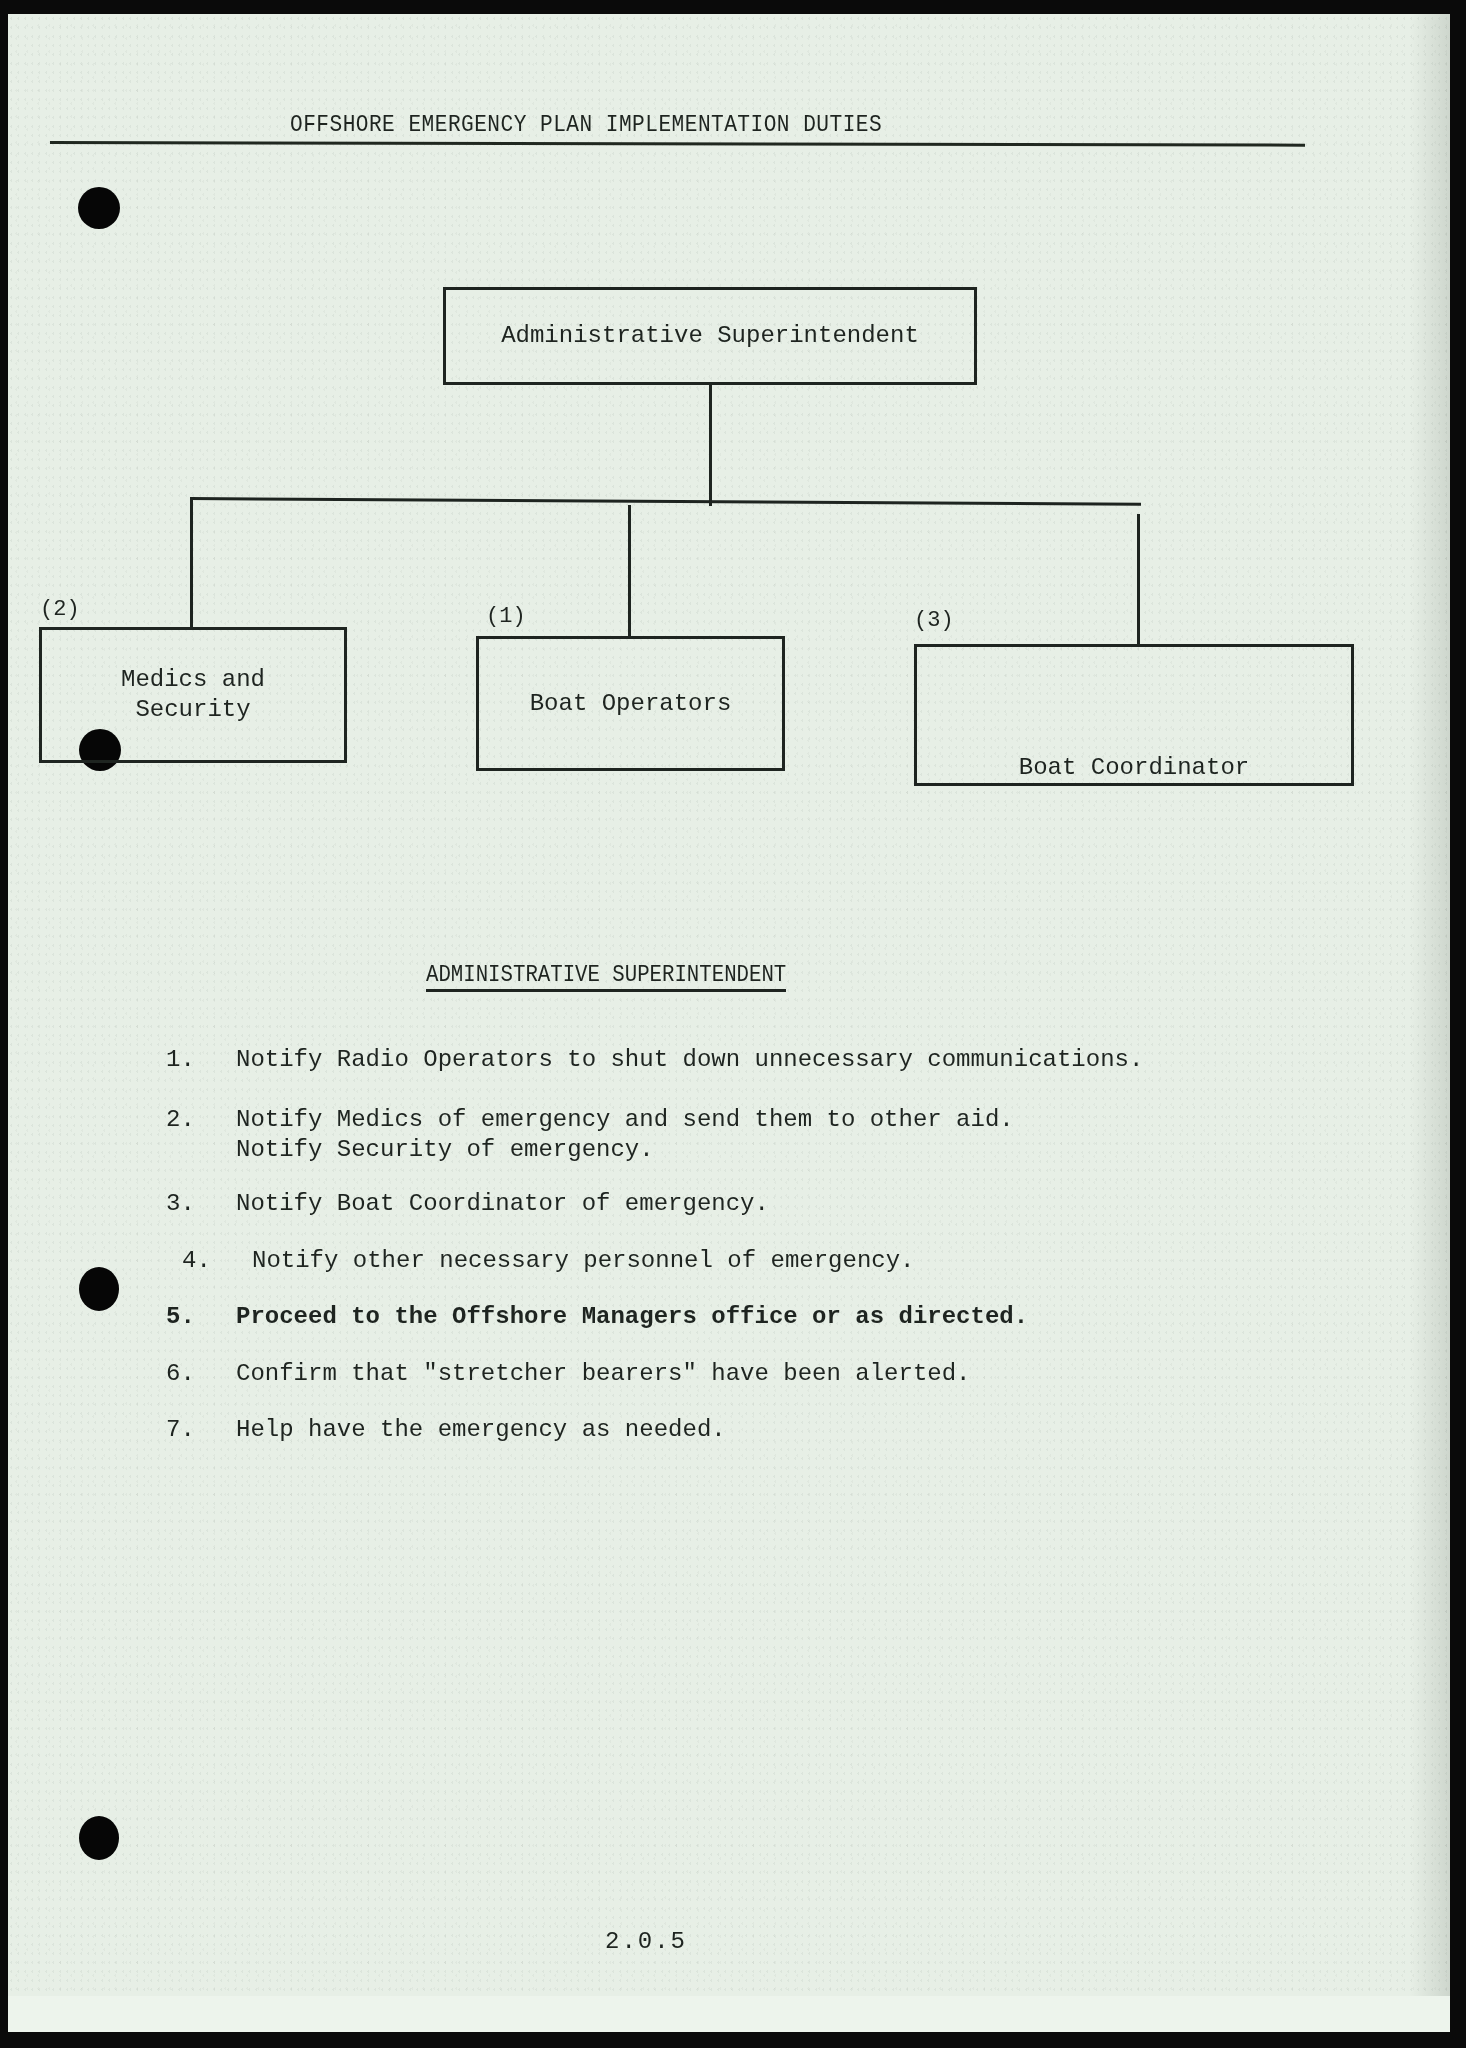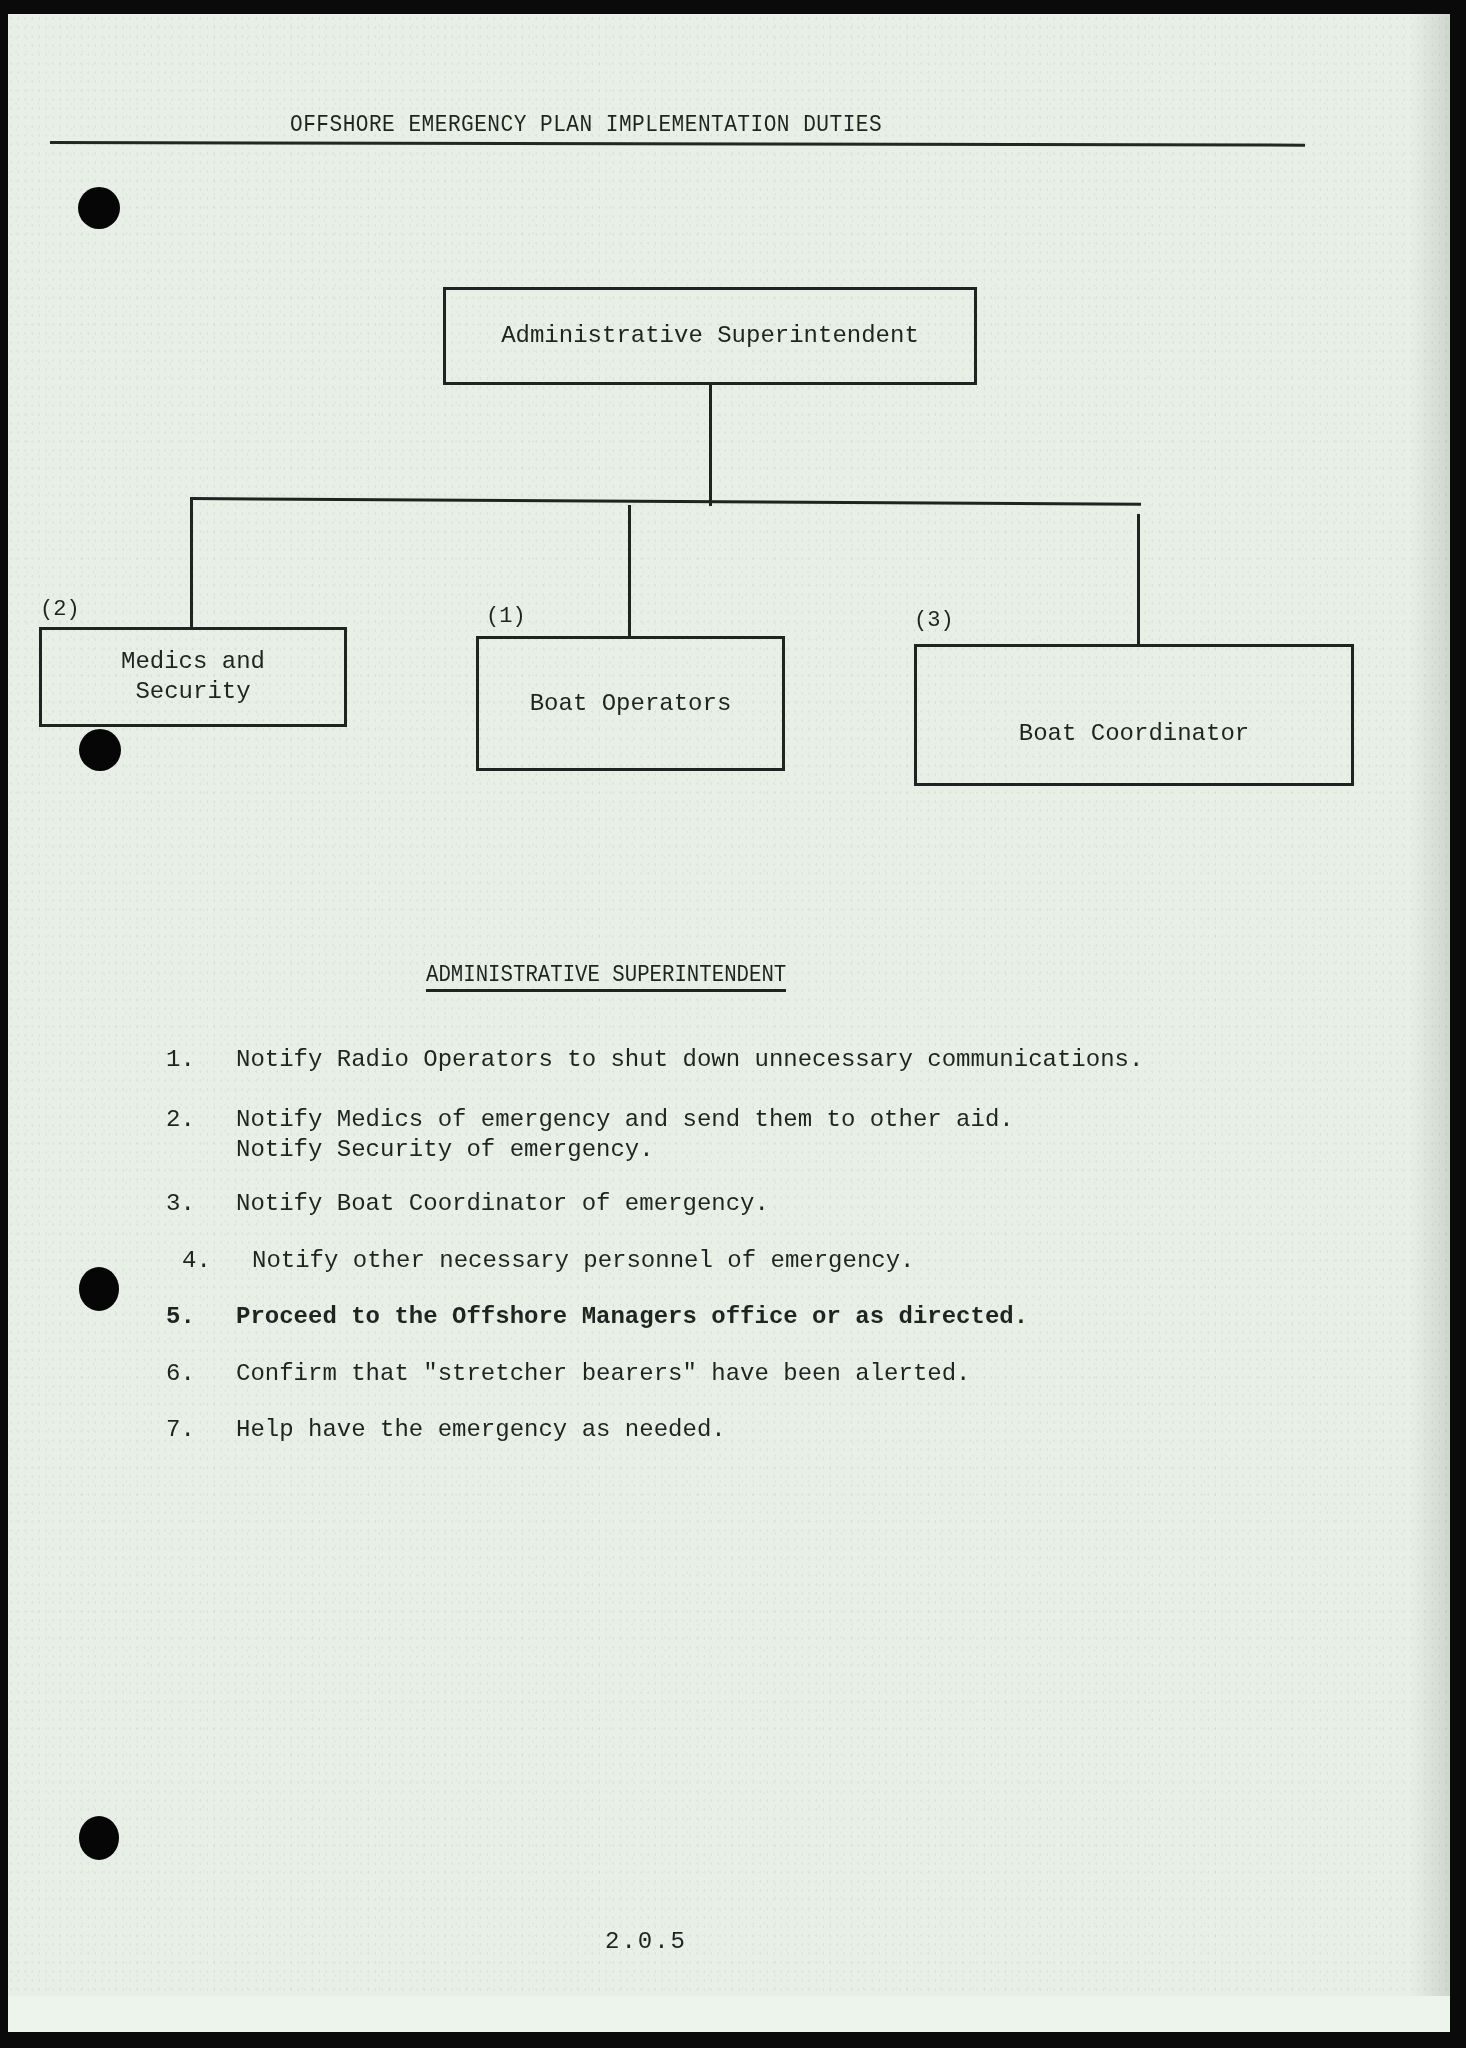--- a/index.html
+++ b/index.html
@@ -84,32 +84,32 @@
     <span class="box-label">Administrative Superintendent</span>
   </div>
 
   <div class="org-line" style="left:709px; top:384px; width:3px; height:122px;"></div>
   <div class="org-line" style="left:190px; top:497px; width:951px; height:3px; transform:rotate(0.35deg); transform-origin:left center;"></div>
   <div class="org-line" style="left:190px; top:497px; width:3px; height:132px;"></div>
   <div class="org-line" style="left:628px; top:505px; width:3px; height:134px;"></div>
   <div class="org-line" style="left:1137px; top:514px; width:3px; height:131px;"></div>
 
   <span class="rank" style="left:40px; top:597px;">(2)</span>
-  <div class="box" style="left:39px; top:627px; width:308px; height:100px;">
+  <div class="box" style="left:39px; top:627px; width:308px; height:136px;">
     <span class="box-label">Medics and
 Security</span>
   </div>
 
   <span class="rank" style="left:486px; top:604px;">(1)</span>
   <div class="box" style="left:476px; top:636px; width:309px; height:135px;">
     <span class="box-label">Boat Operators</span>
   </div>
 
   <span class="rank" style="left:914px; top:608px;">(3)</span>
-  <div class="box" style="left:914px; top:644px; width:440px; height:142px; align-items:center; padding-top:38px;">
+  <div class="box" style="left:914px; top:644px; width:440px; height:142px; align-items:flex-end; padding-top:38px;">
     <span class="box-label">Boat Coordinator</span>
   </div>
 </div>
 
 <div class="section-heading">ADMINISTRATIVE SUPERINTENDENT</div>
 
 <div>
   <div class="duty" style="top:1045px;">
     <span class="duty-num">1.</span><span class="duty-text">Notify Radio Operators to shut down unnecessary communications.</span>
   </div>

